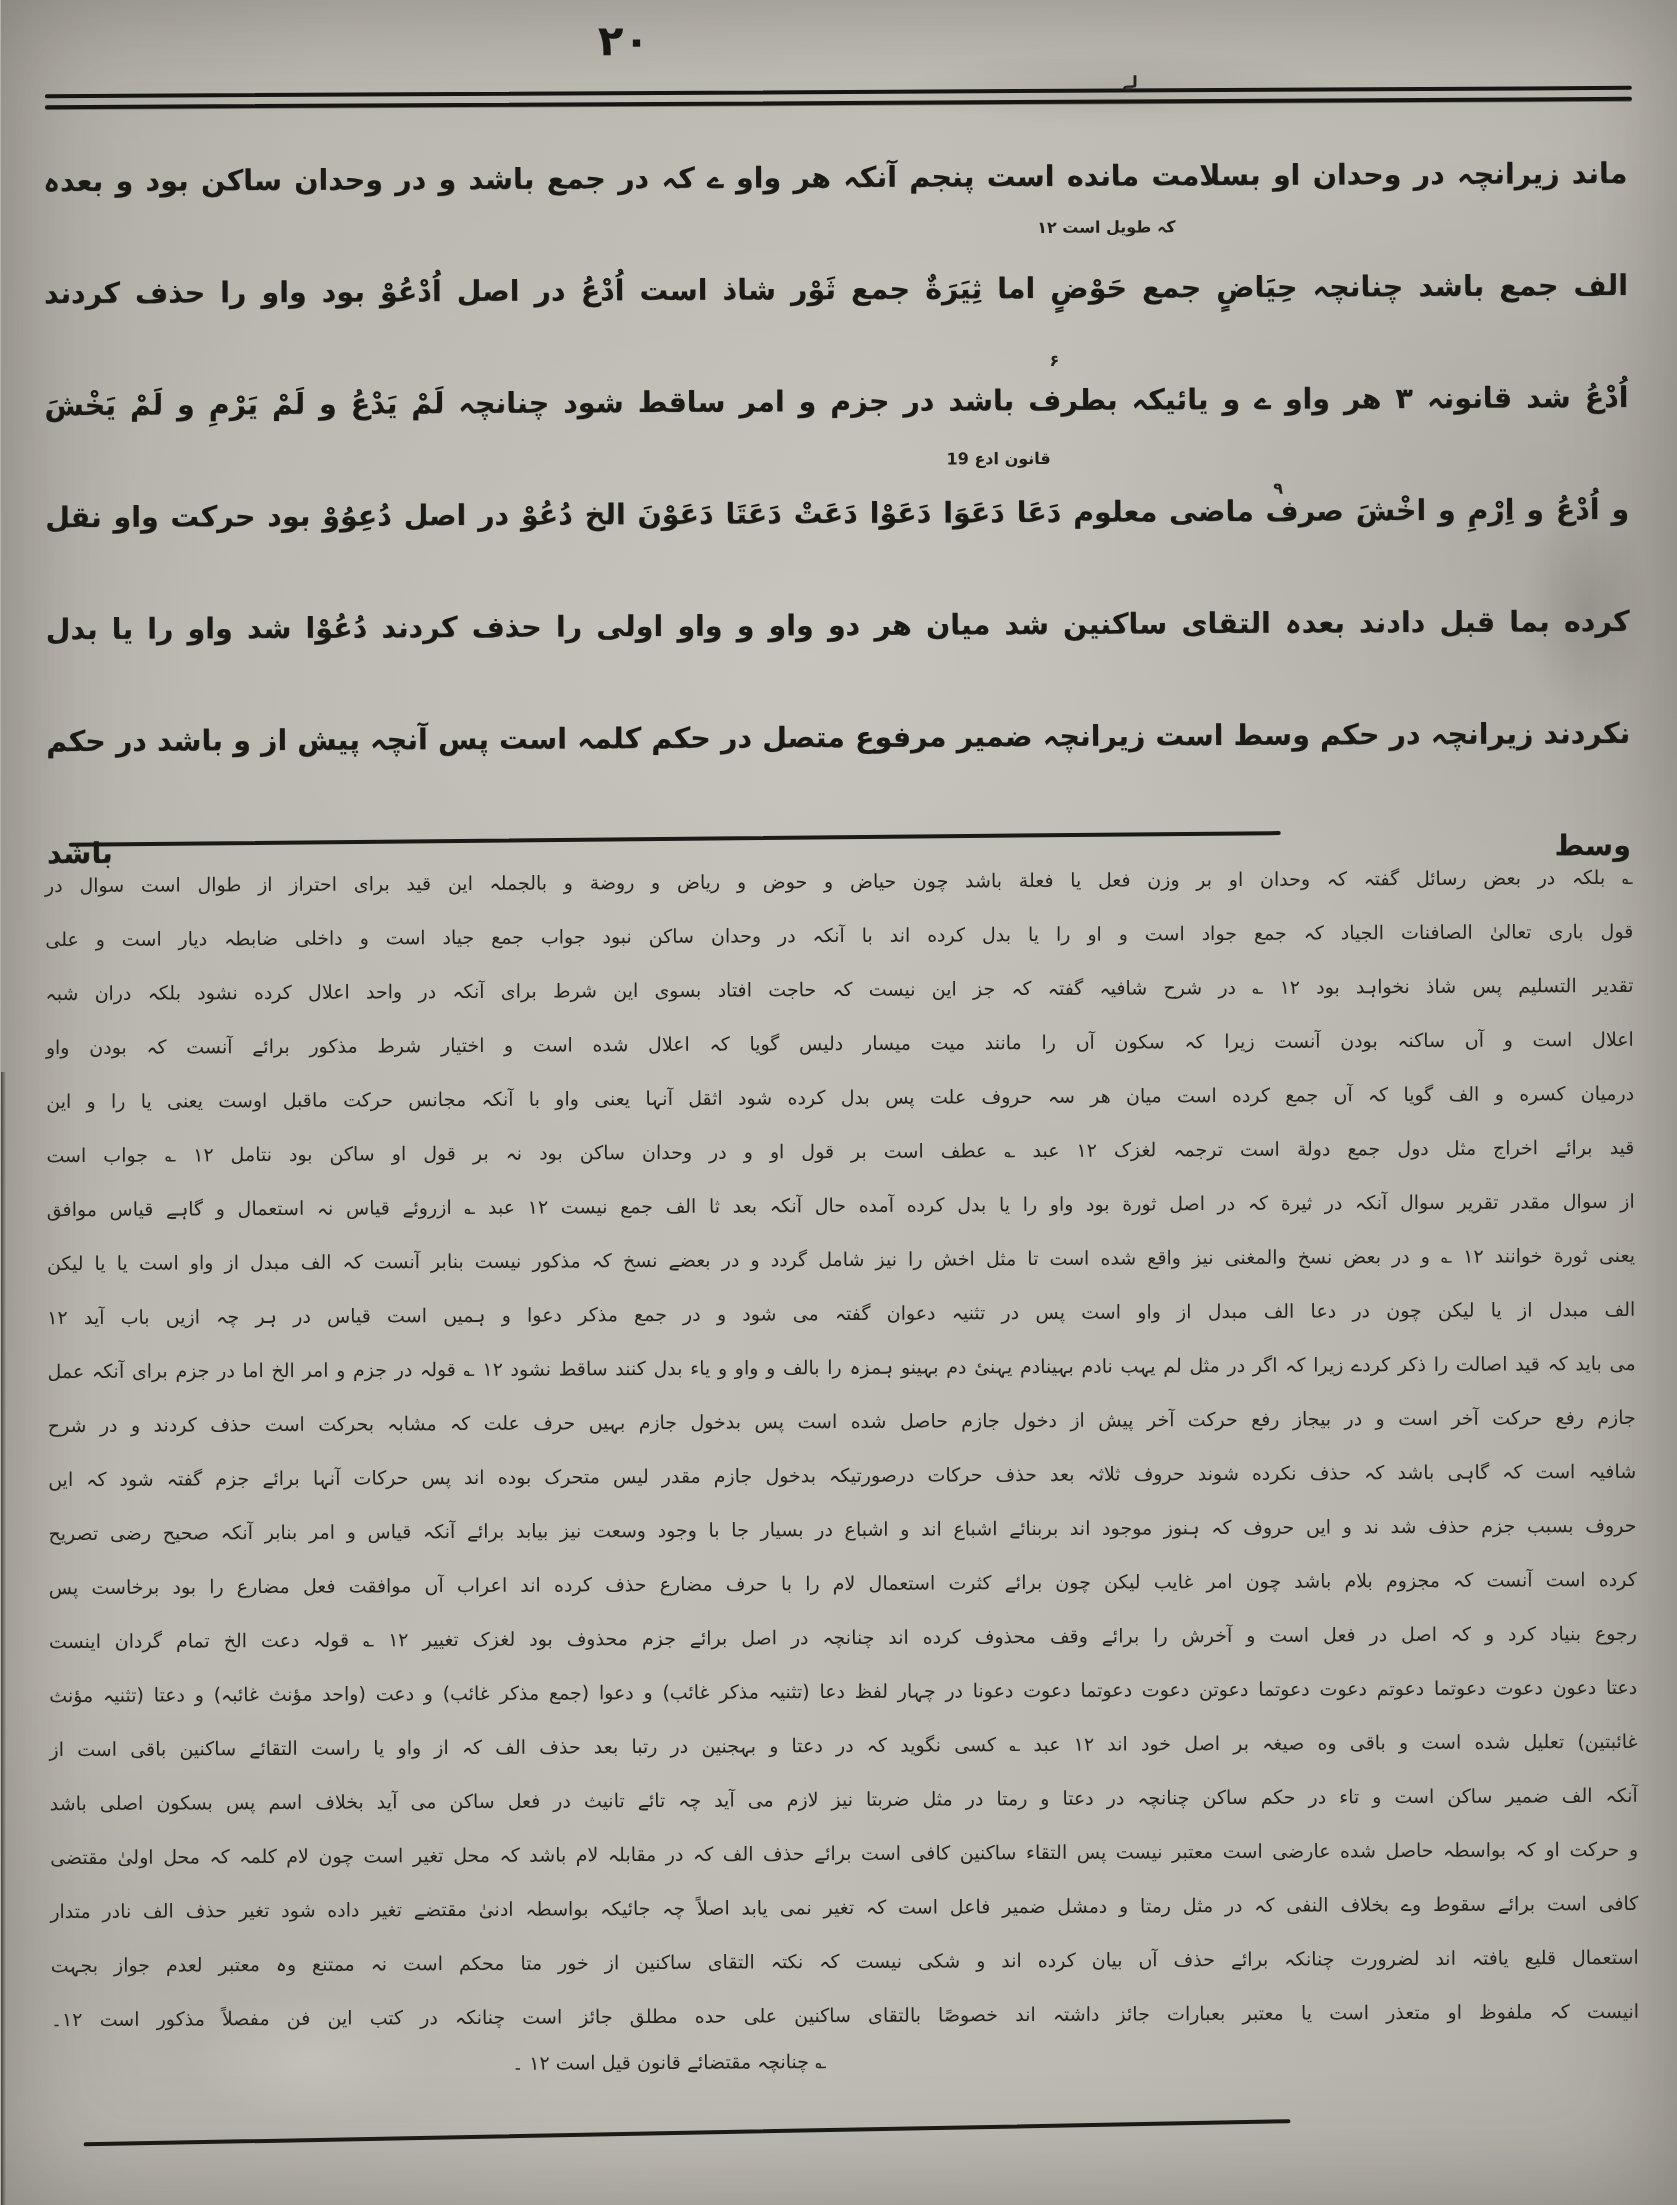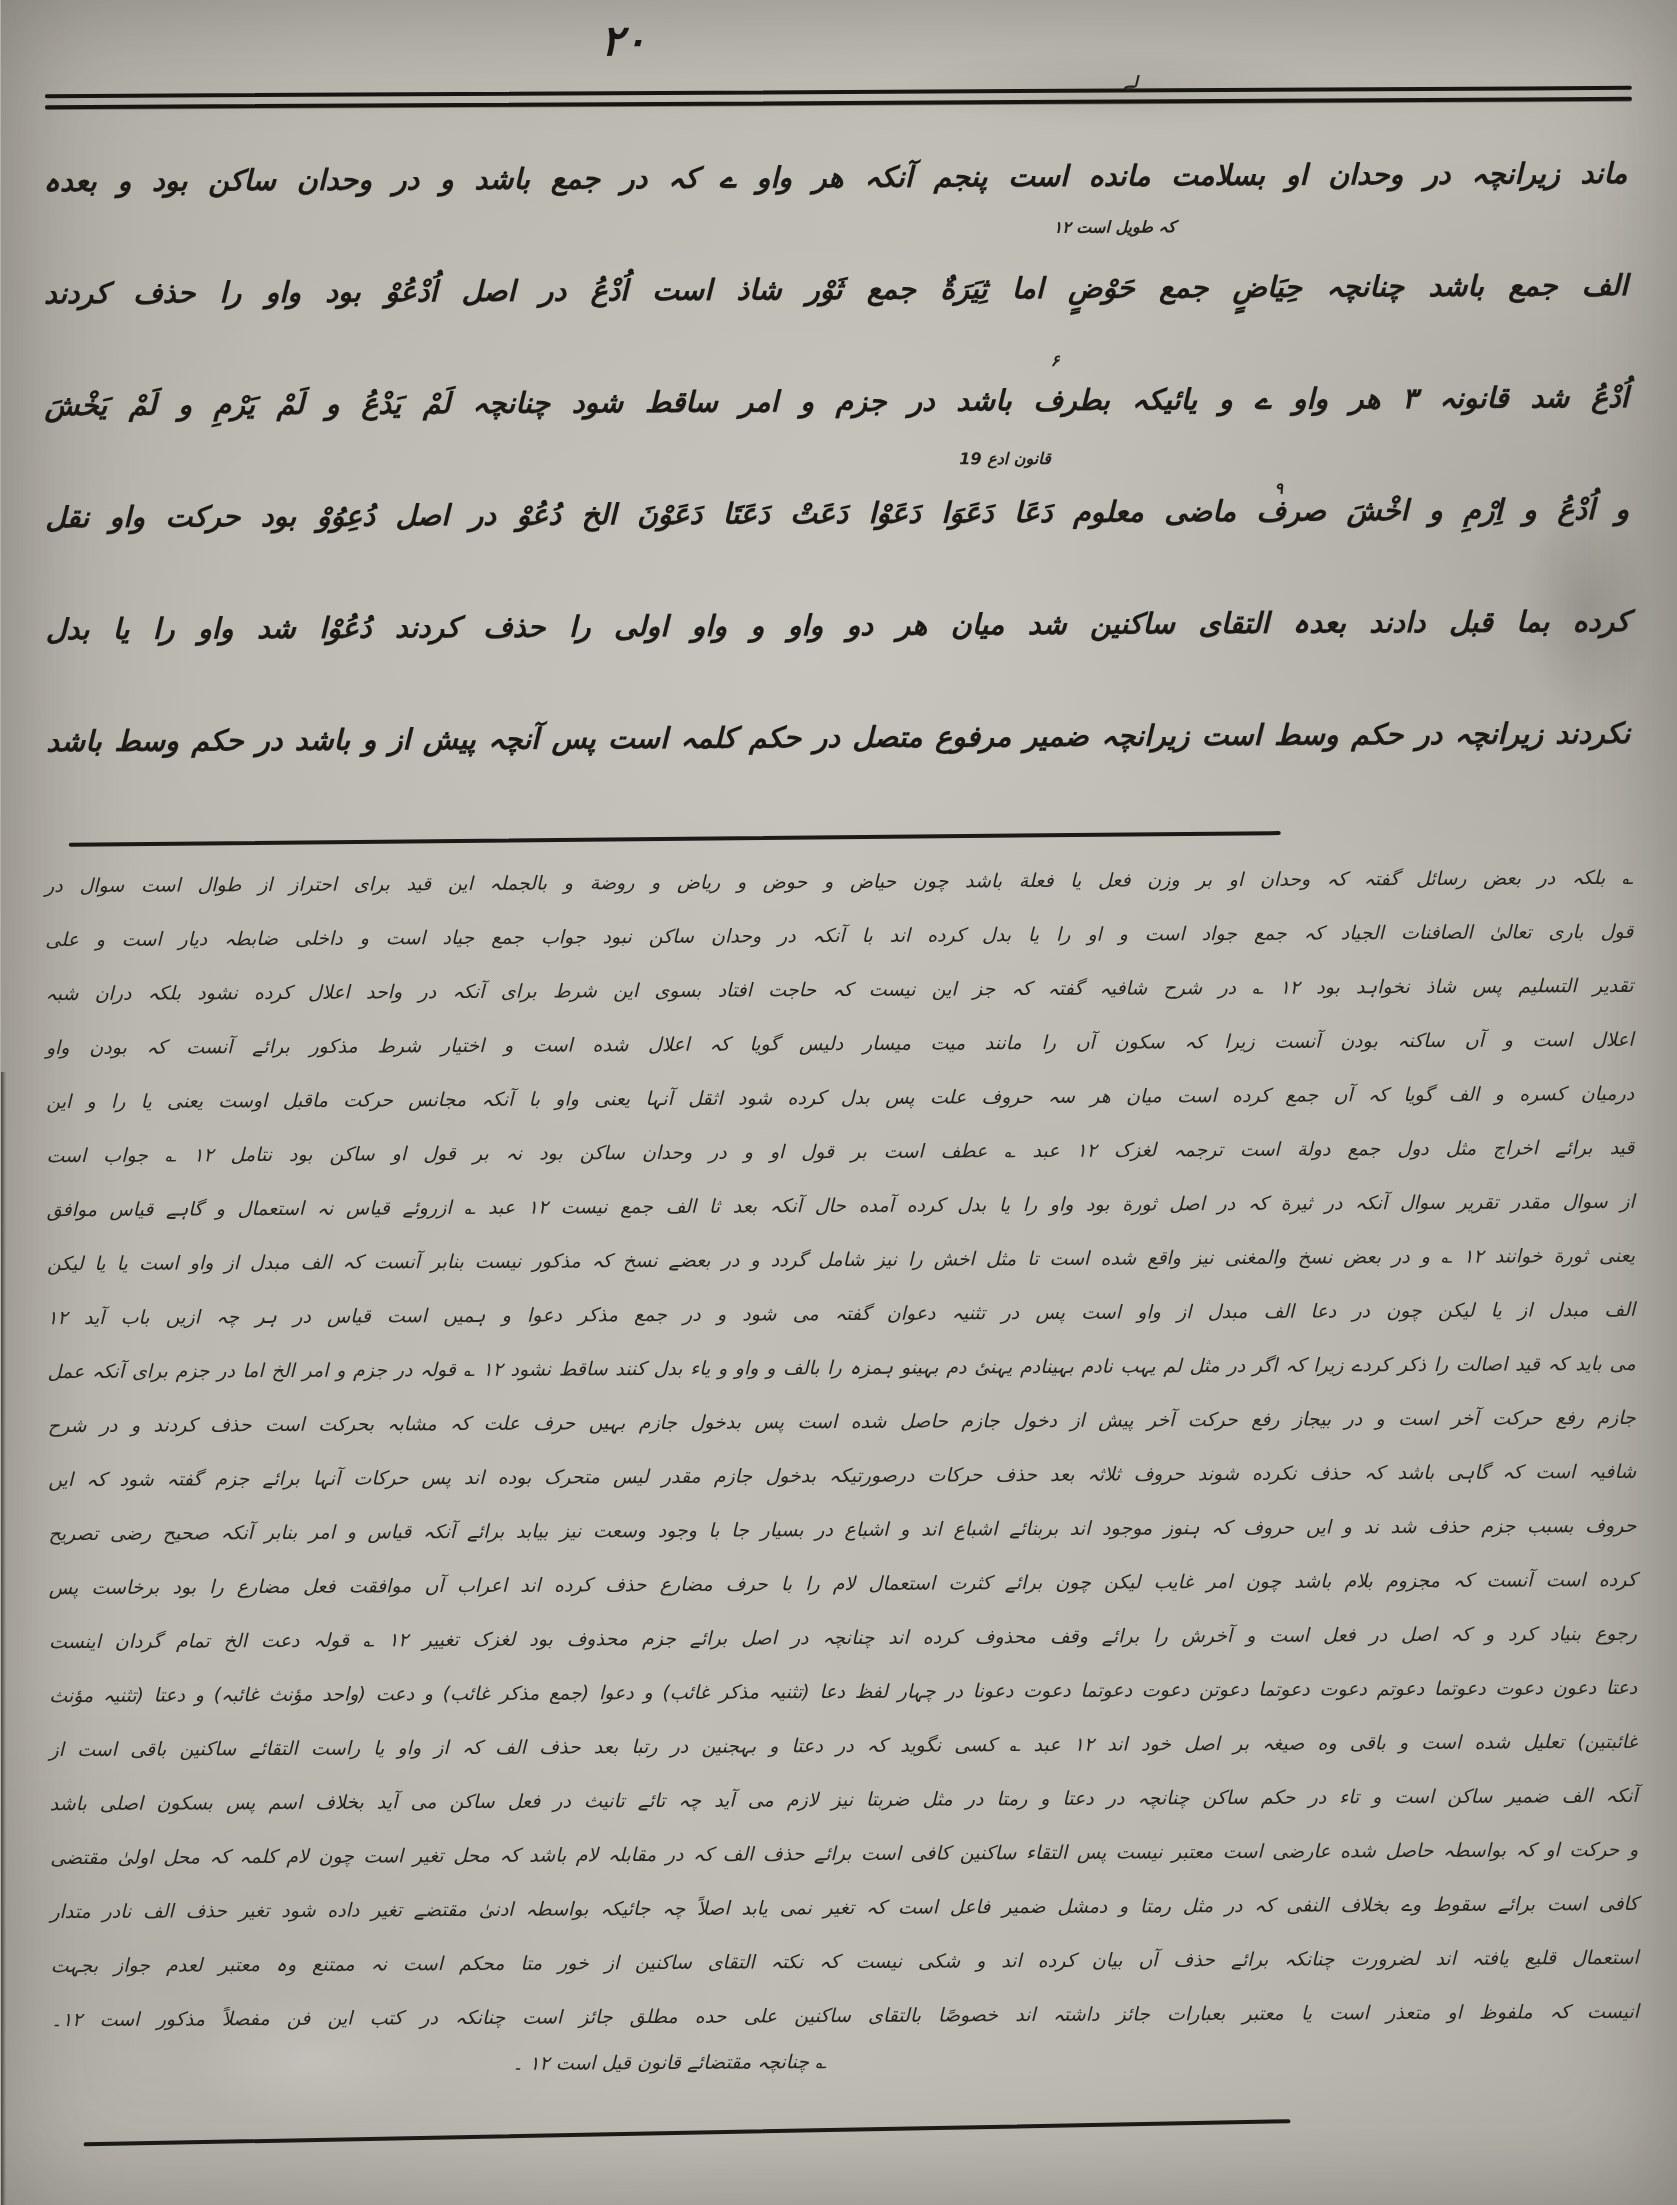--- a/index.html
+++ b/index.html
@@ -9,21 +9,20 @@
     font-family:"DejaVu Sans", sans-serif;
   }
   .sheet{
     position:absolute;inset:0;
     background:
       radial-gradient(ellipse 1172px 754px at 48% 30%, rgba(255,255,255,0.10), rgba(0,0,0,0) 70%),
       radial-gradient(ellipse 754px 586px at 92% 25%, rgba(0,0,0,0.07), rgba(0,0,0,0) 70%),
       radial-gradient(ellipse 837px 419px at 10% 90%, rgba(0,0,0,0.06), rgba(0,0,0,0) 75%),
       linear-gradient(100deg,#aeaba3 0%, #bbb8b0 16%, #c1beb6 45%, #bcb9b1 72%, #b0ada5 100%);
     box-shadow: inset 0 0 117px rgba(40,38,34,0.35);
-    font-style: italic;
   }
   .content{
     position:absolute;inset:0;
     transform:rotate(-0.3deg);
     transform-origin:50% 40%;
     color:#1d1b18;
   }
   .page-number{
     position:absolute;top:15px;left:0;width:1256px;
     text-align:center;

